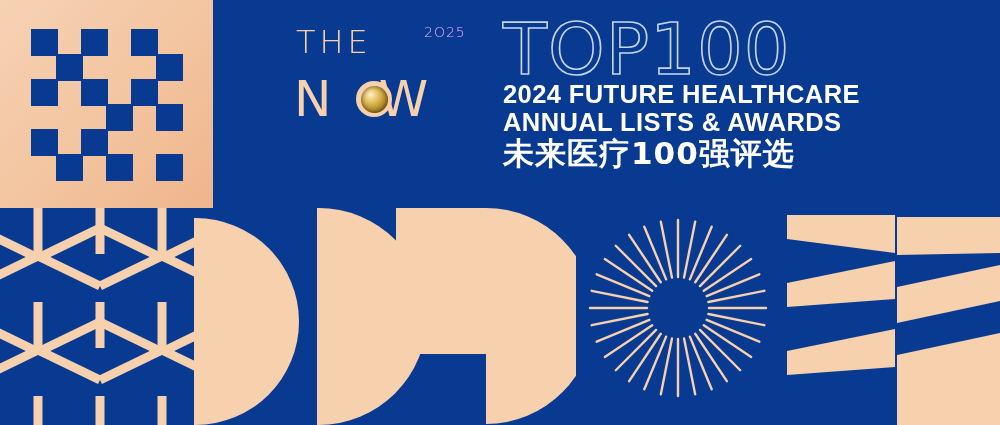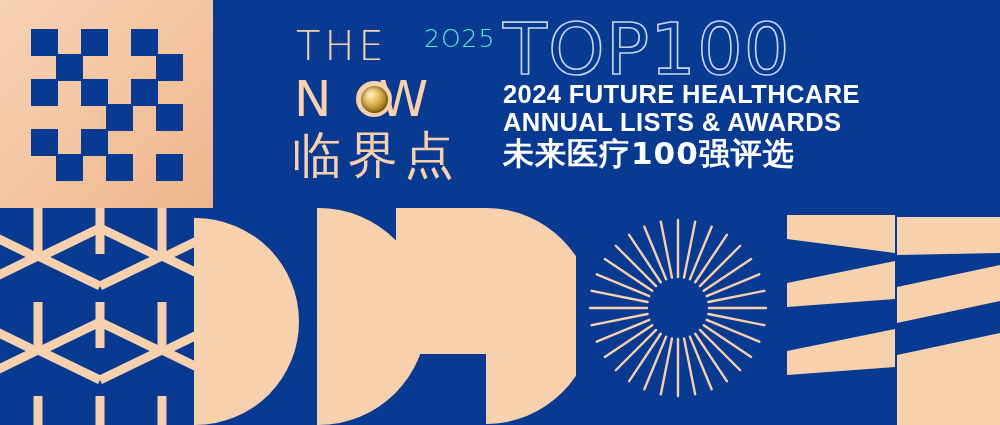--- a/index.html
+++ b/index.html
@@ -25,24 +25,24 @@
   .notch-circle{position:absolute;}
 
   
   .sunburst{position:absolute;}
 
   
   .stripes{position:absolute;overflow:hidden;}
 
   
   .logo{position:absolute;left:292px;top:22px;width:200px;height:172px;}
-  .logo-the{position:absolute;left:4px;top:4px;font-size:40px;letter-spacing:4px;
+  .logo-the{position:absolute;left:4px;top:4px;font-size:32px;letter-spacing:4px;
     color:#f7d0ae;font-weight:300;line-height:1;
     font-family:"DejaVu Sans","Liberation Sans",sans-serif;}
-  .logo-year{position:absolute;left:132px;top:2px;font-size:25px;color:#5eead4;
+  .logo-year{position:absolute;left:132px;top:2px;font-size:14px;color:#f0abfc;
     letter-spacing:1px;font-weight:300;font-family:"DejaVu Sans",sans-serif;}
   .logo-now{position:absolute;left:2px;top:52px;font-size:50px;letter-spacing:4px;
     color:#f7d0ae;font-weight:400;line-height:1;
     font-family:"DejaVu Sans","Liberation Sans",sans-serif;}
   .logo-now .gap{visibility:hidden;}
   .orb{position:absolute;left:64px;top:59px;width:36px;height:36px;border-radius:50%;
     background:#f7d0ae;display:flex;align-items:center;justify-content:center;}
   .orb-inner{width:27px;height:27px;border-radius:50%;
     background:radial-gradient(circle at 36% 32%,#fff2c4 0%,#e8c469 28%,#b58b25 62%,#6d5412 88%,#3a2f0c 100%);
     box-shadow:inset 0 0 5px rgba(0,0,0,.55);}
@@ -205,21 +205,20 @@
     </svg>
   </div>
 
   <div class="logo">
     <div class="logo-the">THE</div>
     <div class="logo-year">2O25</div>
     <div class="logo-now"><span>N</span><span class="gap">O</span><span>W</span></div>
     <div class="orb">
       <div class="orb-inner"></div>
     </div>
-    <div class="logo-cn">临界点</div>
   </div>
 
   <div class="headline">
     <div class="top100">TOP100</div>
     <div class="hl1">2024 FUTURE HEALTHCARE</div>
     <div class="hl2">ANNUAL LISTS &amp; AWARDS</div>
     <div class="hl-cn">未来医疗100强评选</div>
   </div>
 
 </div>

